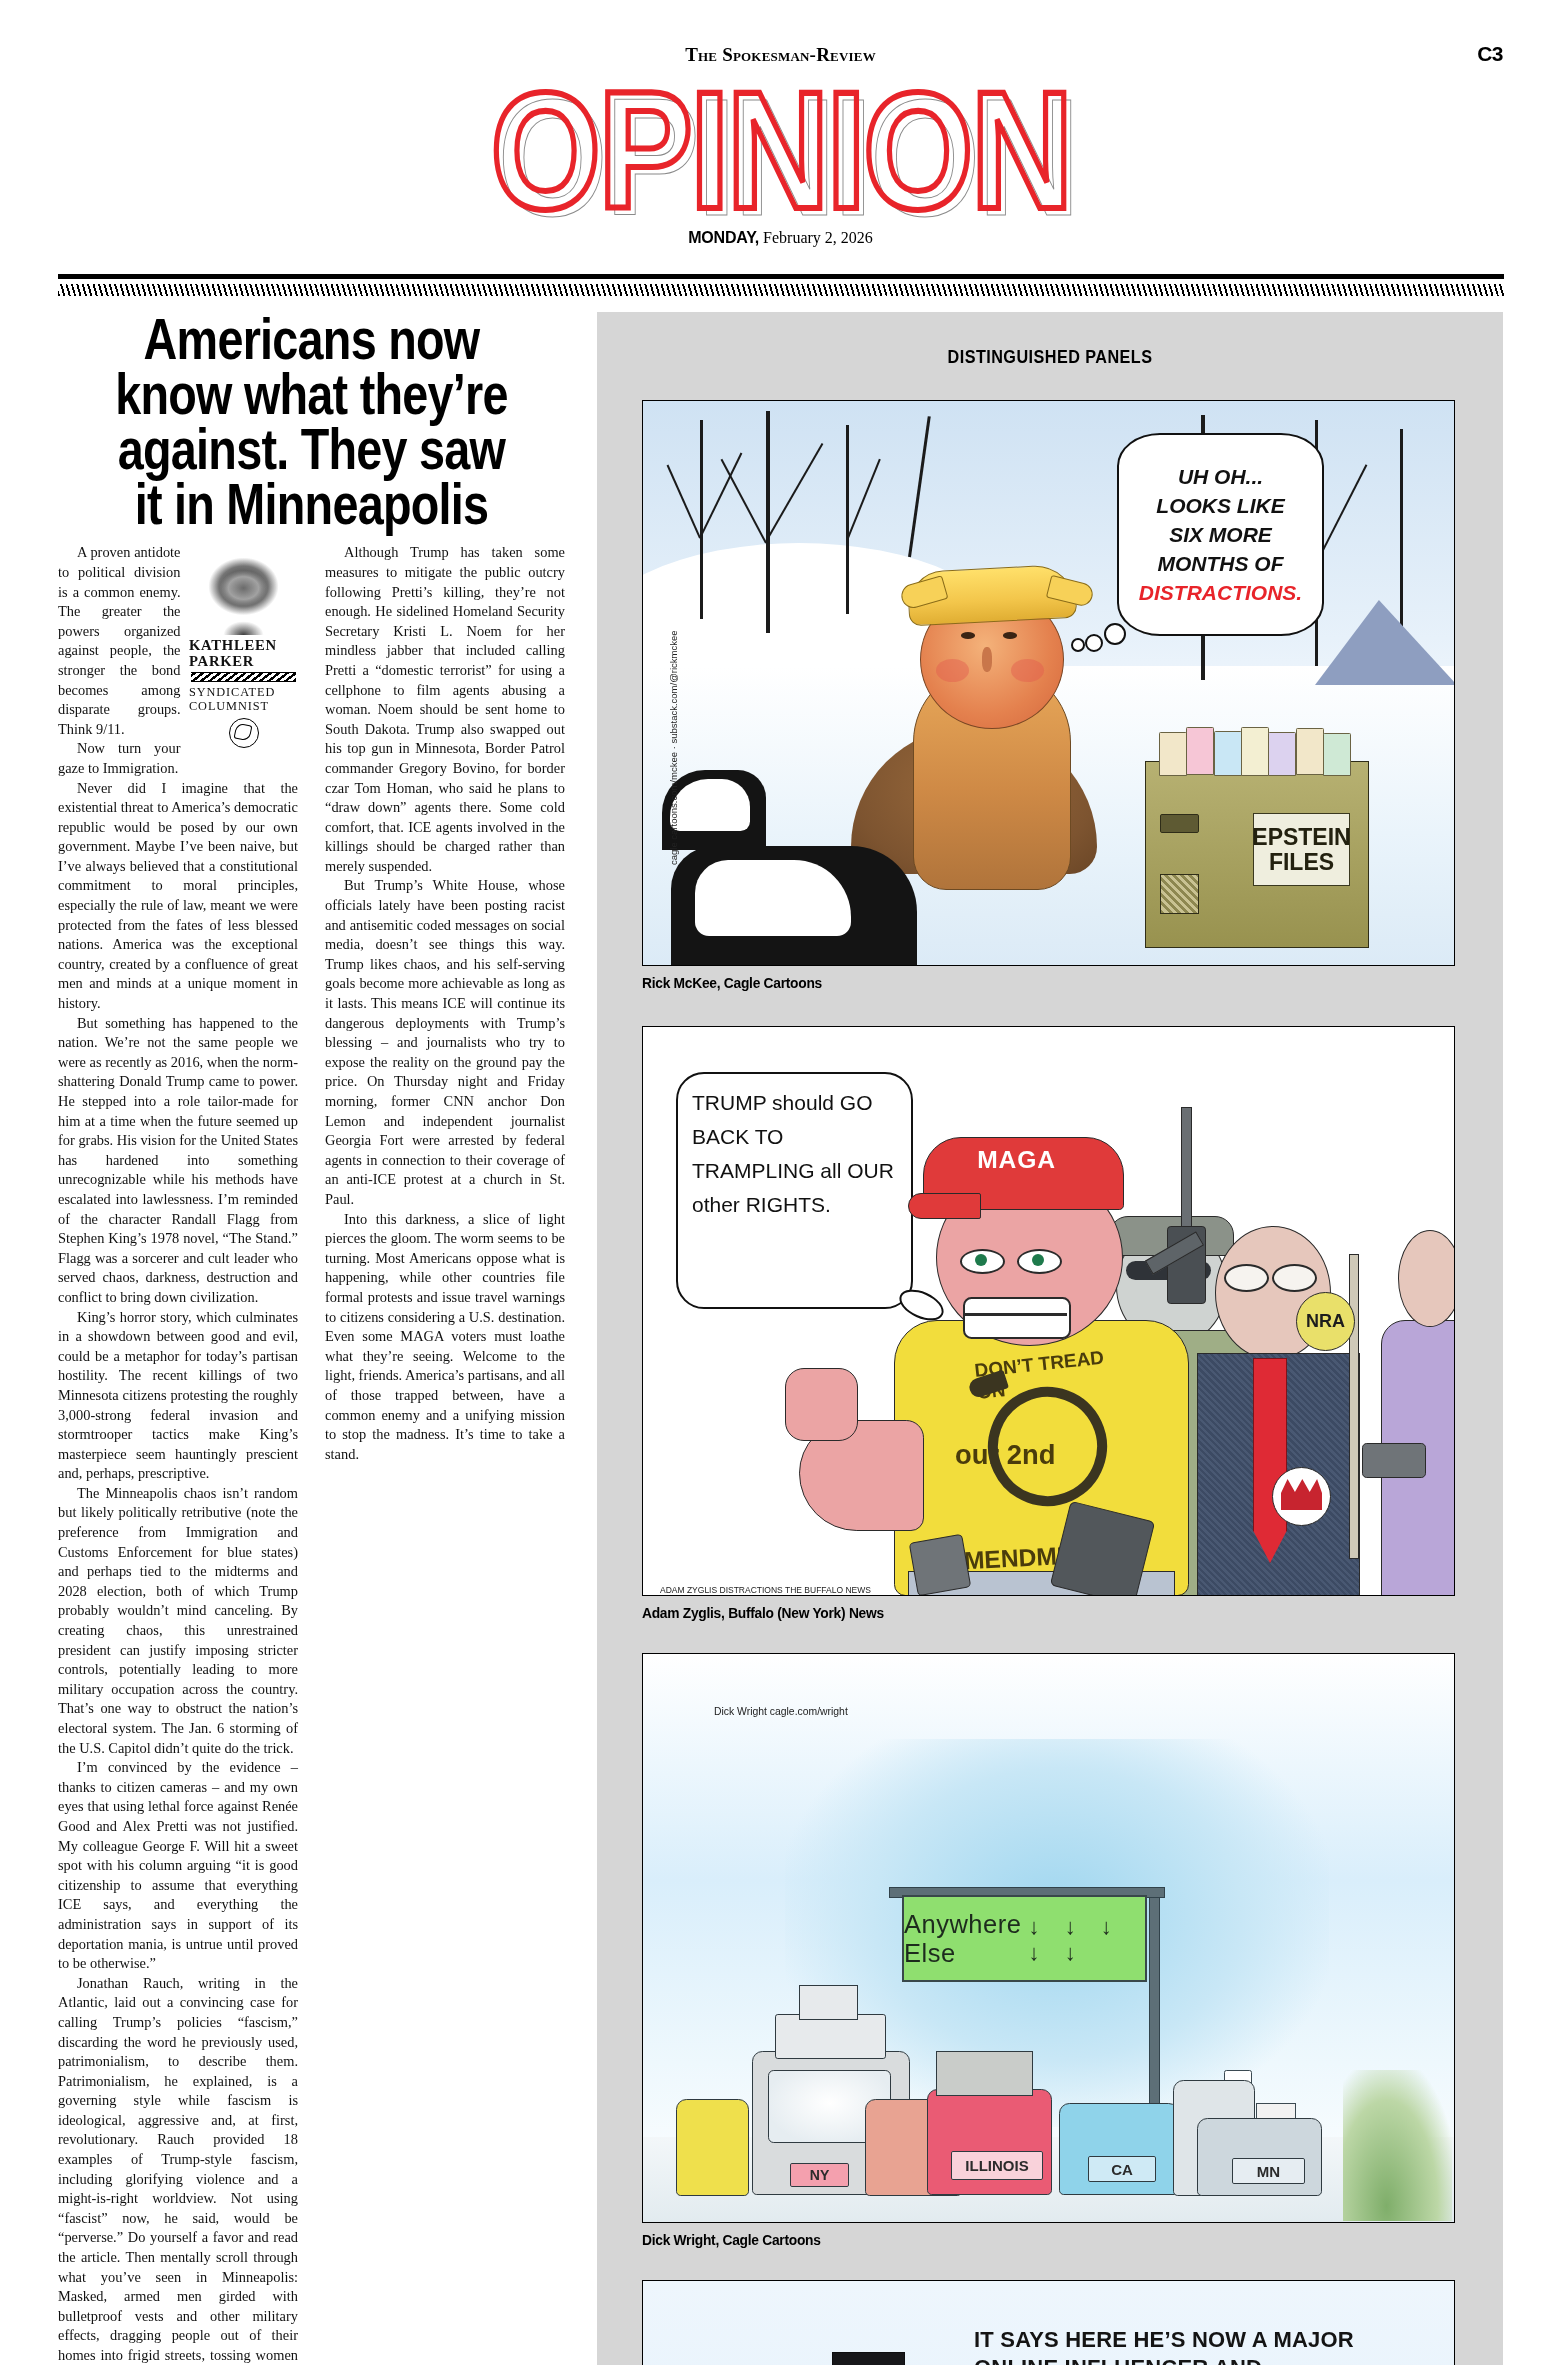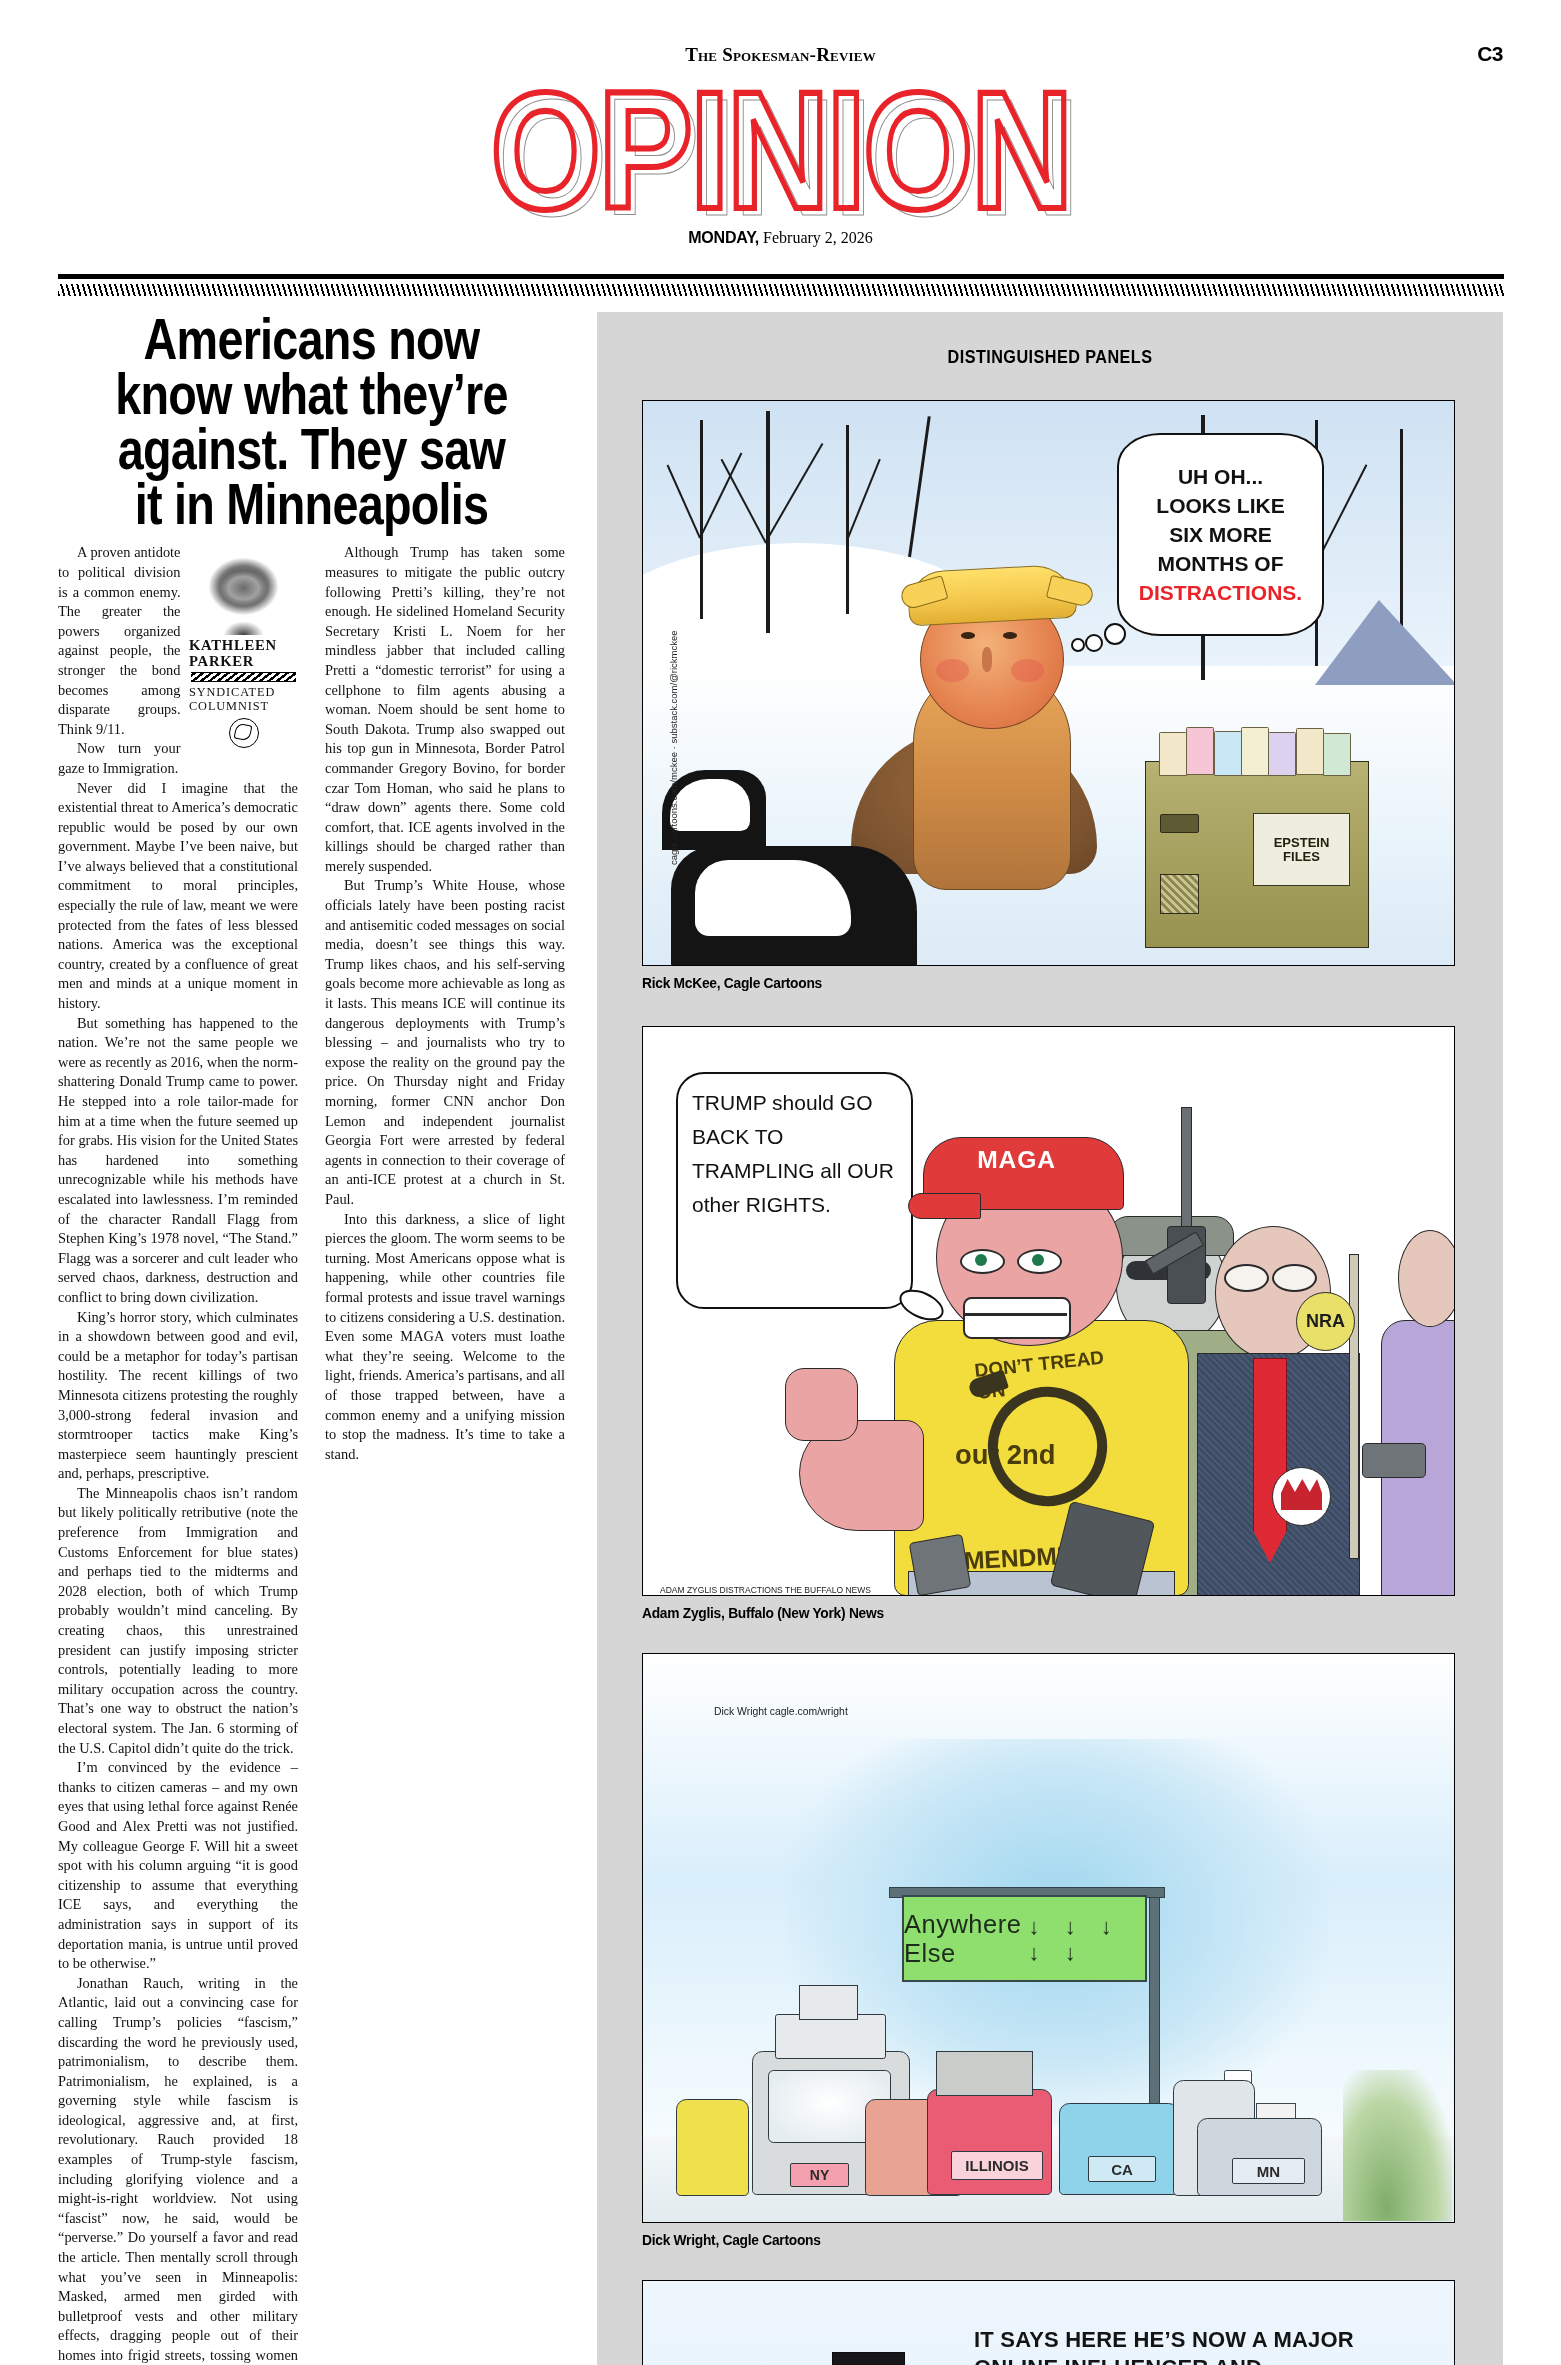--- a/index.html
+++ b/index.html
@@ -133,21 +133,21 @@
   
   #c1{height:564px;
     background:linear-gradient(#cfe2f3 0%,#e7f1fa 42%,#f7fbff 64%,#ffffff 100%);}
   .snowmound{position:absolute;background:#fff;border-radius:50%;}
   .twig{position:absolute;background:#1b1b1b;transform-origin:bottom center;}
   .bubble{
     position:absolute;background:#fff;border:2.4px solid #111;border-radius:43px/33px;
     font-family:"Liberation Sans",sans-serif;font-weight:bold;color:#111;
     display:flex;align-items:center;justify-content:center;text-align:center;
   }
-  .bubble .line{display:block;}
+  .bubble .line{display:block;font-style:italic;}
   .red{color:#e8242a;}
   .sig{
     position:absolute;font-family:"Liberation Sans",sans-serif;
     font-size:9.5px;color:#222;transform:rotate(-90deg);transform-origin:left top;
     white-space:nowrap;
   }
   .box-epstein{
     position:absolute;background:linear-gradient(180deg,#b7b172,#98924f);
     border:1.9px solid #2f2d18;
   }
@@ -308,21 +308,21 @@
       </div>
 
       <div class="box-epstein" style="left:502px;top:360px;width:222px;height:185px;"></div>
       <div class="folder" style="left:516px;top:331px;width:25.5px;height:42px;background:#f2e7c9;"></div>
       <div class="folder" style="left:543px;top:326px;width:25.5px;height:46px;background:#f6c6d6;"></div>
       <div class="folder" style="left:571px;top:330px;width:25.5px;height:43px;background:#c9e7f5;"></div>
       <div class="folder" style="left:598px;top:326px;width:25.5px;height:47px;background:#f3efd2;"></div>
       <div class="folder" style="left:625px;top:331px;width:25.5px;height:42px;background:#dcd2ef;"></div>
       <div class="folder" style="left:653px;top:327px;width:25.5px;height:45px;background:#f2e7c9;"></div>
       <div class="folder" style="left:680px;top:332px;width:25.5px;height:41px;background:#cfe9d5;"></div>
-      <div class="box-label" style="left:610px;top:412px;width:95px;height:71px;font-size:13px;align-items:center;">
+      <div class="box-label" style="left:610px;top:412px;width:95px;height:71px;font-size:23px;align-items:center;">
         <div>
           <span class="line">EPSTEIN</span><br>
           <span class="line">FILES</span>
         </div>
       </div>
       <div style="position:absolute;left:517px;top:413px;width:37px;height:17px;background:#5e5a33;border:1.4px solid #2f2d18;border-radius:1.9px;"></div>
       <div style="position:absolute;left:517px;top:473px;width:37px;height:38px;background:repeating-linear-gradient(45deg,#8d8750 0 2.8px,#c9c292 2.8px 5.7px);border:1.4px solid #2f2d18;"></div>
 
       <div style="position:absolute;left:28px;top:445px;width:246px;height:123px;background:#141414;border-radius:43px 66px 0 0;"></div>
       <div style="position:absolute;left:52px;top:459px;width:156px;height:76px;background:#ffffff;border-radius:33px 57px 14px 14px;"></div>

